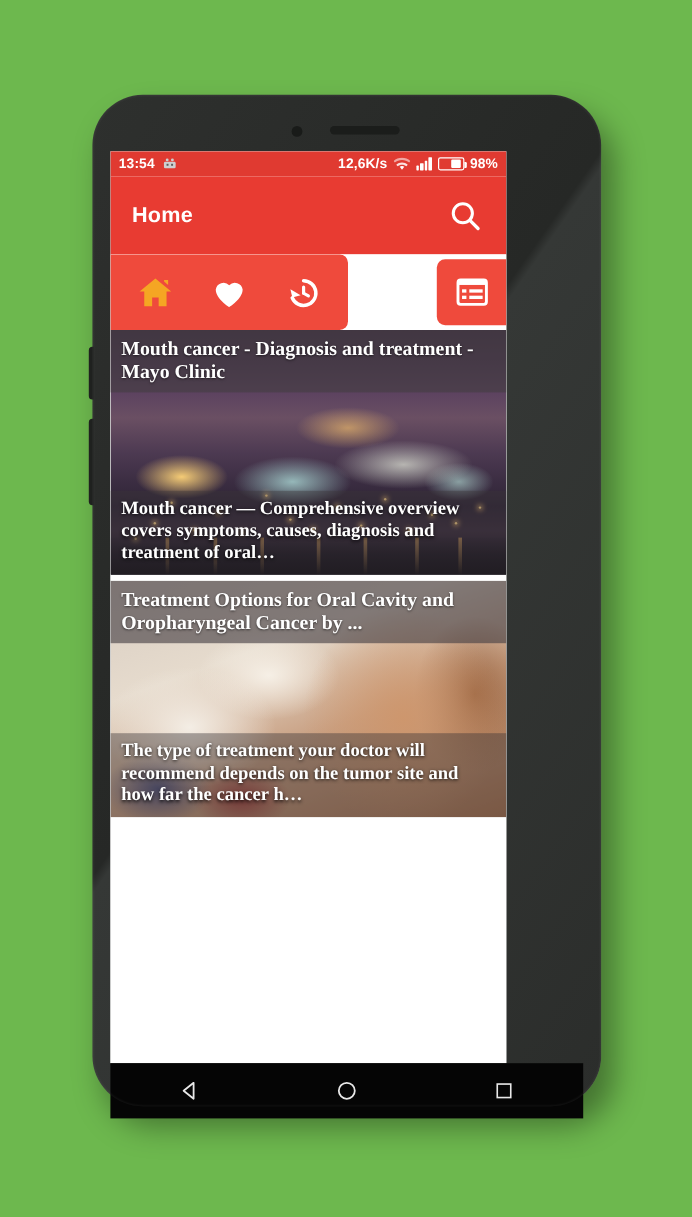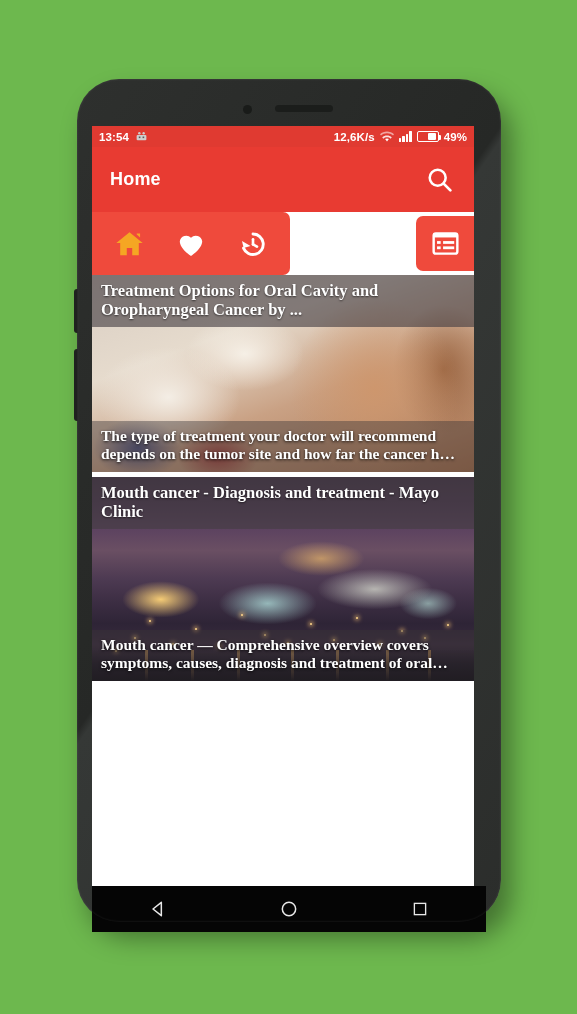--- a/index.html
+++ b/index.html
@@ -67,21 +67,21 @@
     width: 9px; height: 9px;
     background: #191b19;
     border-radius: 50%;
   }
 
   
   #screen {
     position: absolute;
     left: 15px;
     top: 47px;
-    width: 382px;
+    width: 330px;
     height: 760px;
     background: #ffffff;
     overflow: hidden;
   }
 
   
   #status-bar {
     height: 21px;
     background: #e03a31;
     display: flex;
@@ -338,21 +338,21 @@
             <i></i>
               <i></i>
               <i></i>
               <i></i>
           </span>
           <span class="sb-icon">
             <span class="battery-shell">
                 <span class="battery-fill"></span>
               </span>
           </span>
-          <span id="battery-pct">49%</span>
+          <span id="battery-pct">98%</span>
         </div>
       </div>
 
       <div id="app-bar">
         <span id="page-title">Home</span>
         <span id="search-button">
           <svg width="29" height="29" viewBox="0 0 24 24">
             <circle cx="10.5" cy="10.5" r="6.6" fill="none" stroke="#fff" stroke-width="2.1"></circle>
             <line x1="15.4" y1="15.4" x2="21" y2="21" stroke="#fff" stroke-width="2.3" stroke-linecap="round"></line>
           </svg>
@@ -392,26 +392,20 @@
             <rect x="2.2" y="3.6" width="19.6" height="3.4" fill="#fff"></rect>
             <rect x="5" y="10" width="3" height="2.3" fill="#fff"></rect>
             <rect x="5" y="14.4" width="3" height="2.3" fill="#fff"></rect>
             <rect x="10" y="10" width="9.2" height="2.3" fill="#fff"></rect>
             <rect x="10" y="14.4" width="9.2" height="2.3" fill="#fff"></rect>
           </svg>
         </div>
       </div>
 
       <div id="feed">
-
-        <div class="card" id="card-2">
-          <div class="card-media" id="media-2"></div>
-          <div class="card-title">Treatment Options for Oral Cavity and Oropharyngeal Cancer by ...</div>
-          <div class="card-desc">The type of treatment your doctor will recommend depends on the tumor site and how far the cancer h…</div>
-        </div>
 
         <div class="card" id="card-1">
           <div class="card-media" id="media-1">
             <div class="skyline-lights">
               <span style="left:6%"></span>
                 <span style="left:11%;bottom:18%"></span>
               <span style="left:15%;bottom:42%"></span>
                 <span style="left:21%;bottom:10%"></span>
               <span style="left:27%;bottom:30%"></span>
                 <span style="left:33%;bottom:8%"></span>
@@ -433,20 +427,26 @@
                 <span style="left:52%"></span>
               <span style="left:64%"></span>
                 <span style="left:77%"></span>
               <span style="left:88%"></span>
             </div>
           </div>
           <div class="card-title">Mouth cancer - Diagnosis and treatment - Mayo Clinic</div>
           <div class="card-desc">Mouth cancer — Comprehensive overview covers symptoms, causes, diagnosis and treatment of oral…</div>
         </div>
 
+        <div class="card" id="card-2">
+          <div class="card-media" id="media-2"></div>
+          <div class="card-title">Treatment Options for Oral Cavity and Oropharyngeal Cancer by ...</div>
+          <div class="card-desc">The type of treatment your doctor will recommend depends on the tumor site and how far the cancer h…</div>
+        </div>
+
 
       </div>
     </div>
 
     <div id="nav-bar">
       <div class="nav-key">
         <svg width="20" height="20" viewBox="0 0 24 24">
           <path d="M16 4L6 12l10 8z" fill="none" stroke="#e8e8e8" stroke-width="1.8" stroke-linejoin="round"></path>
         </svg>
       </div>

